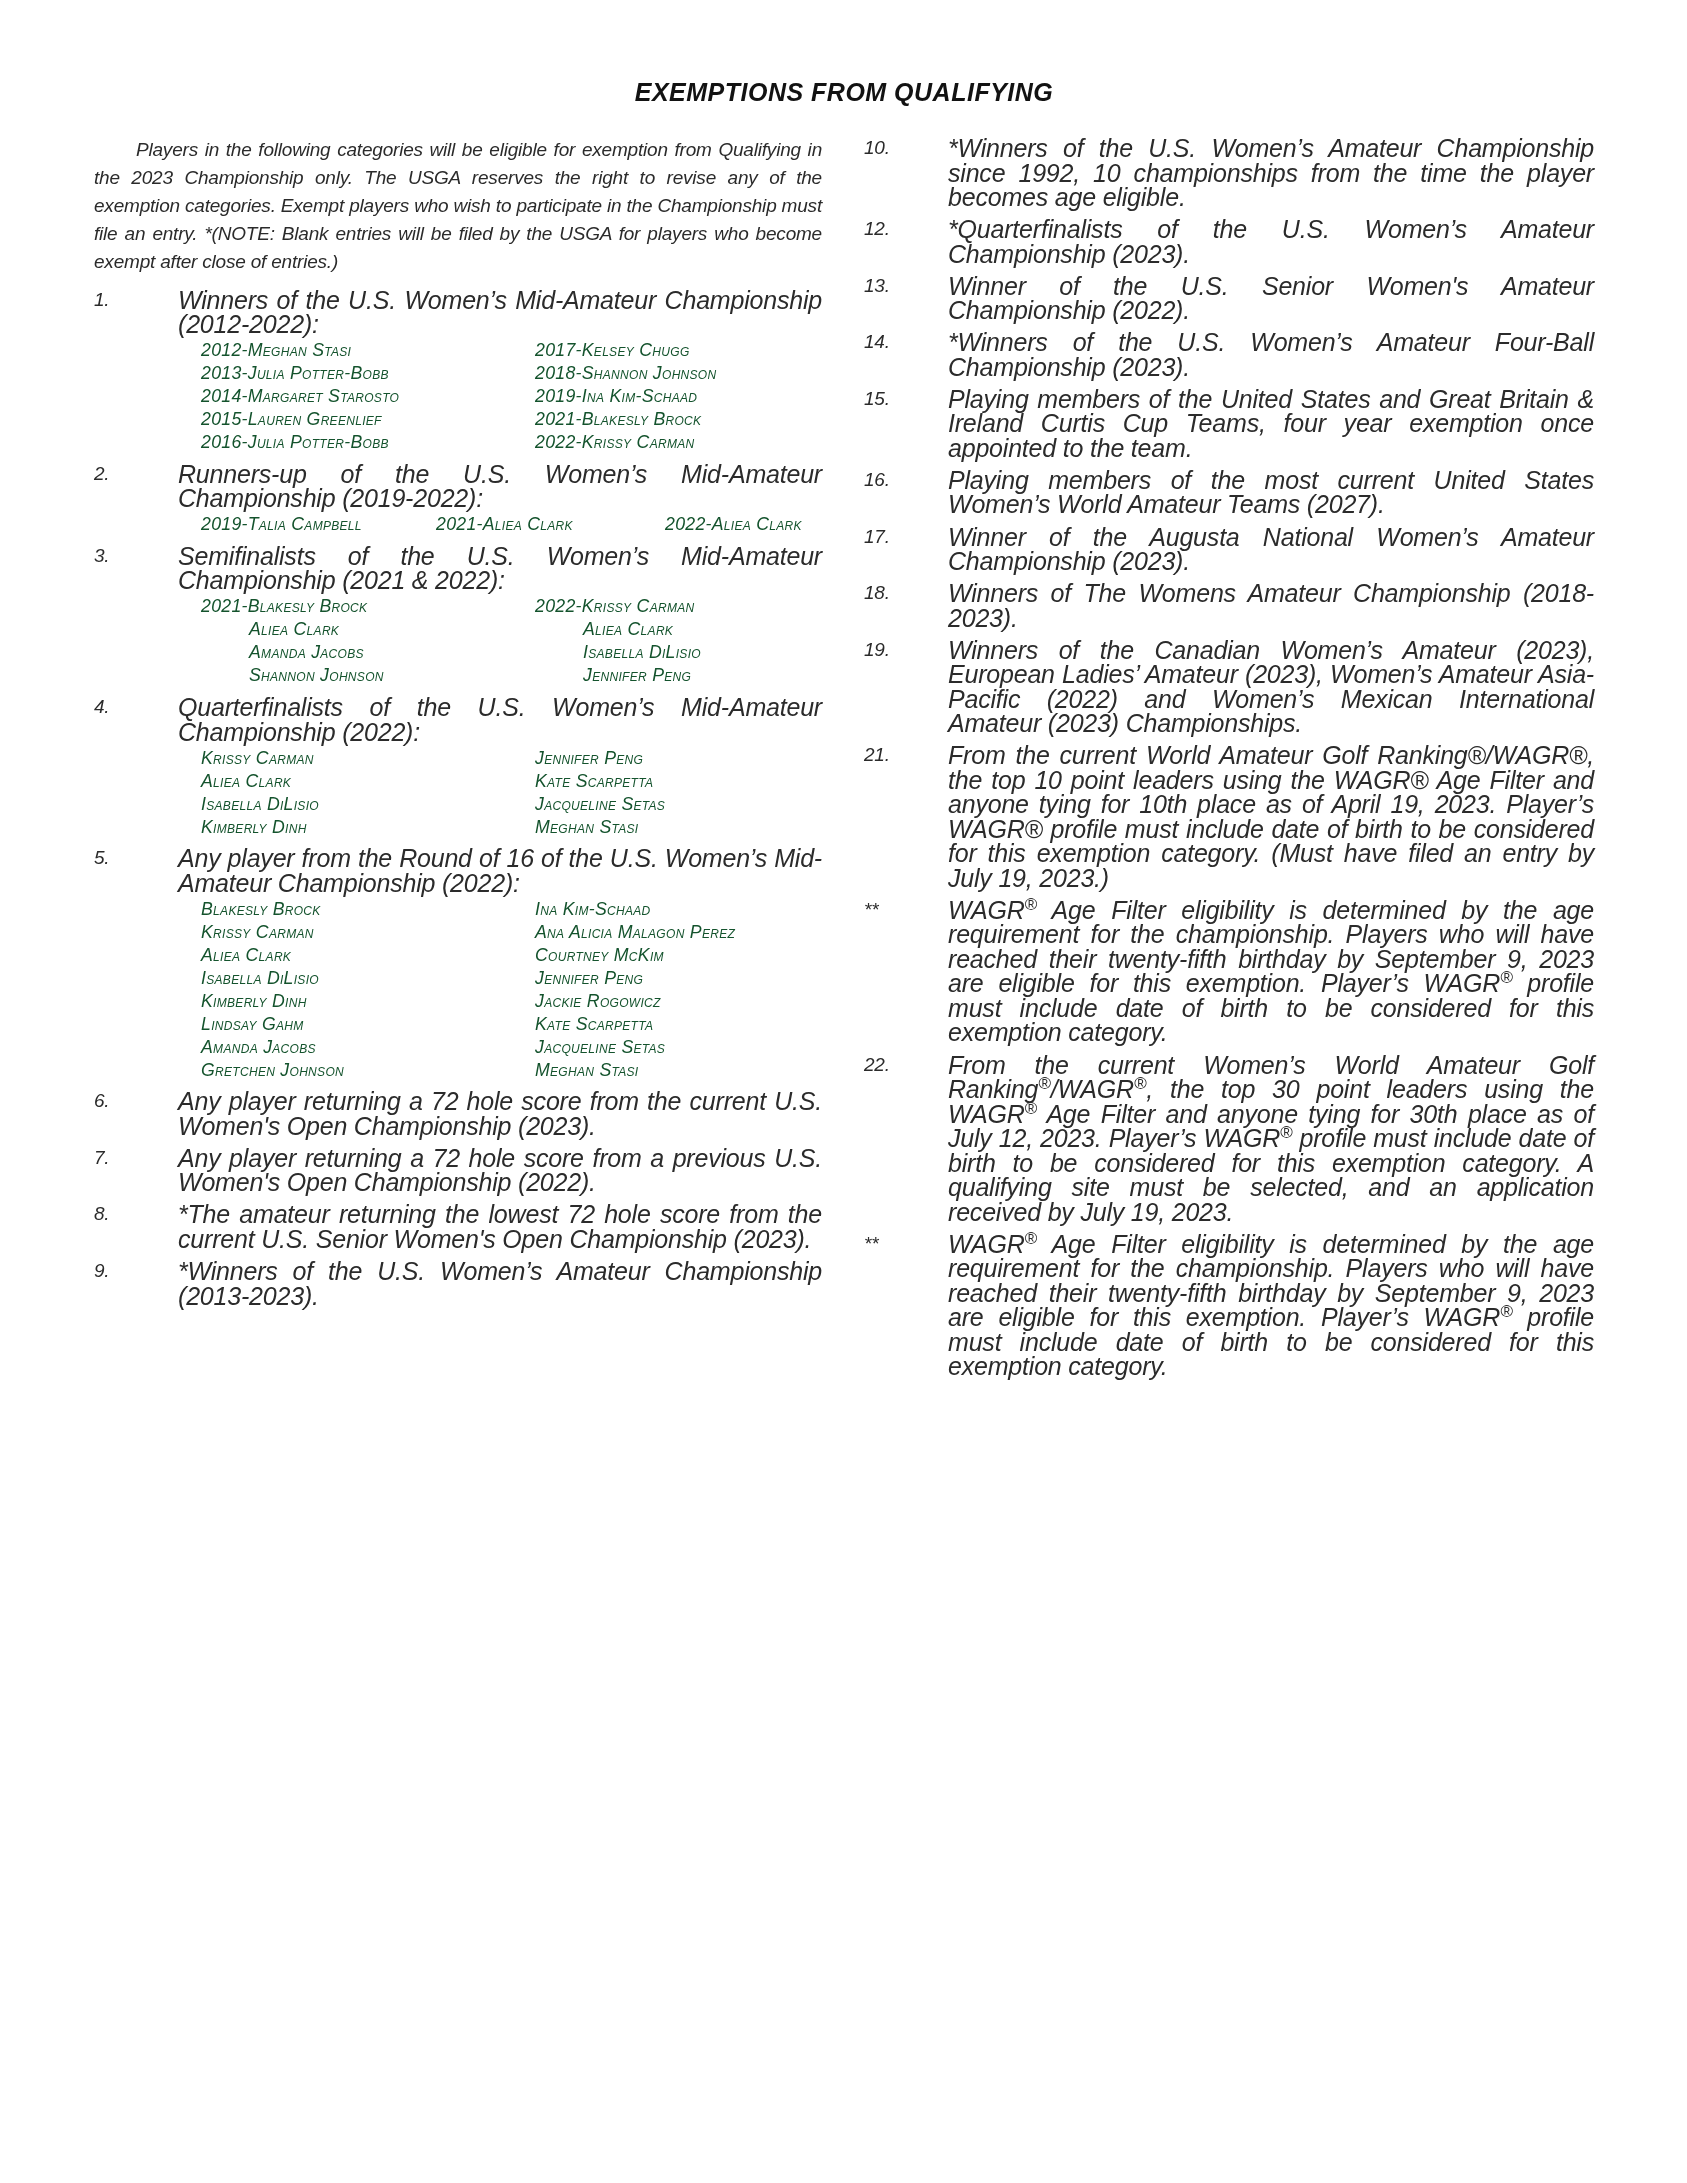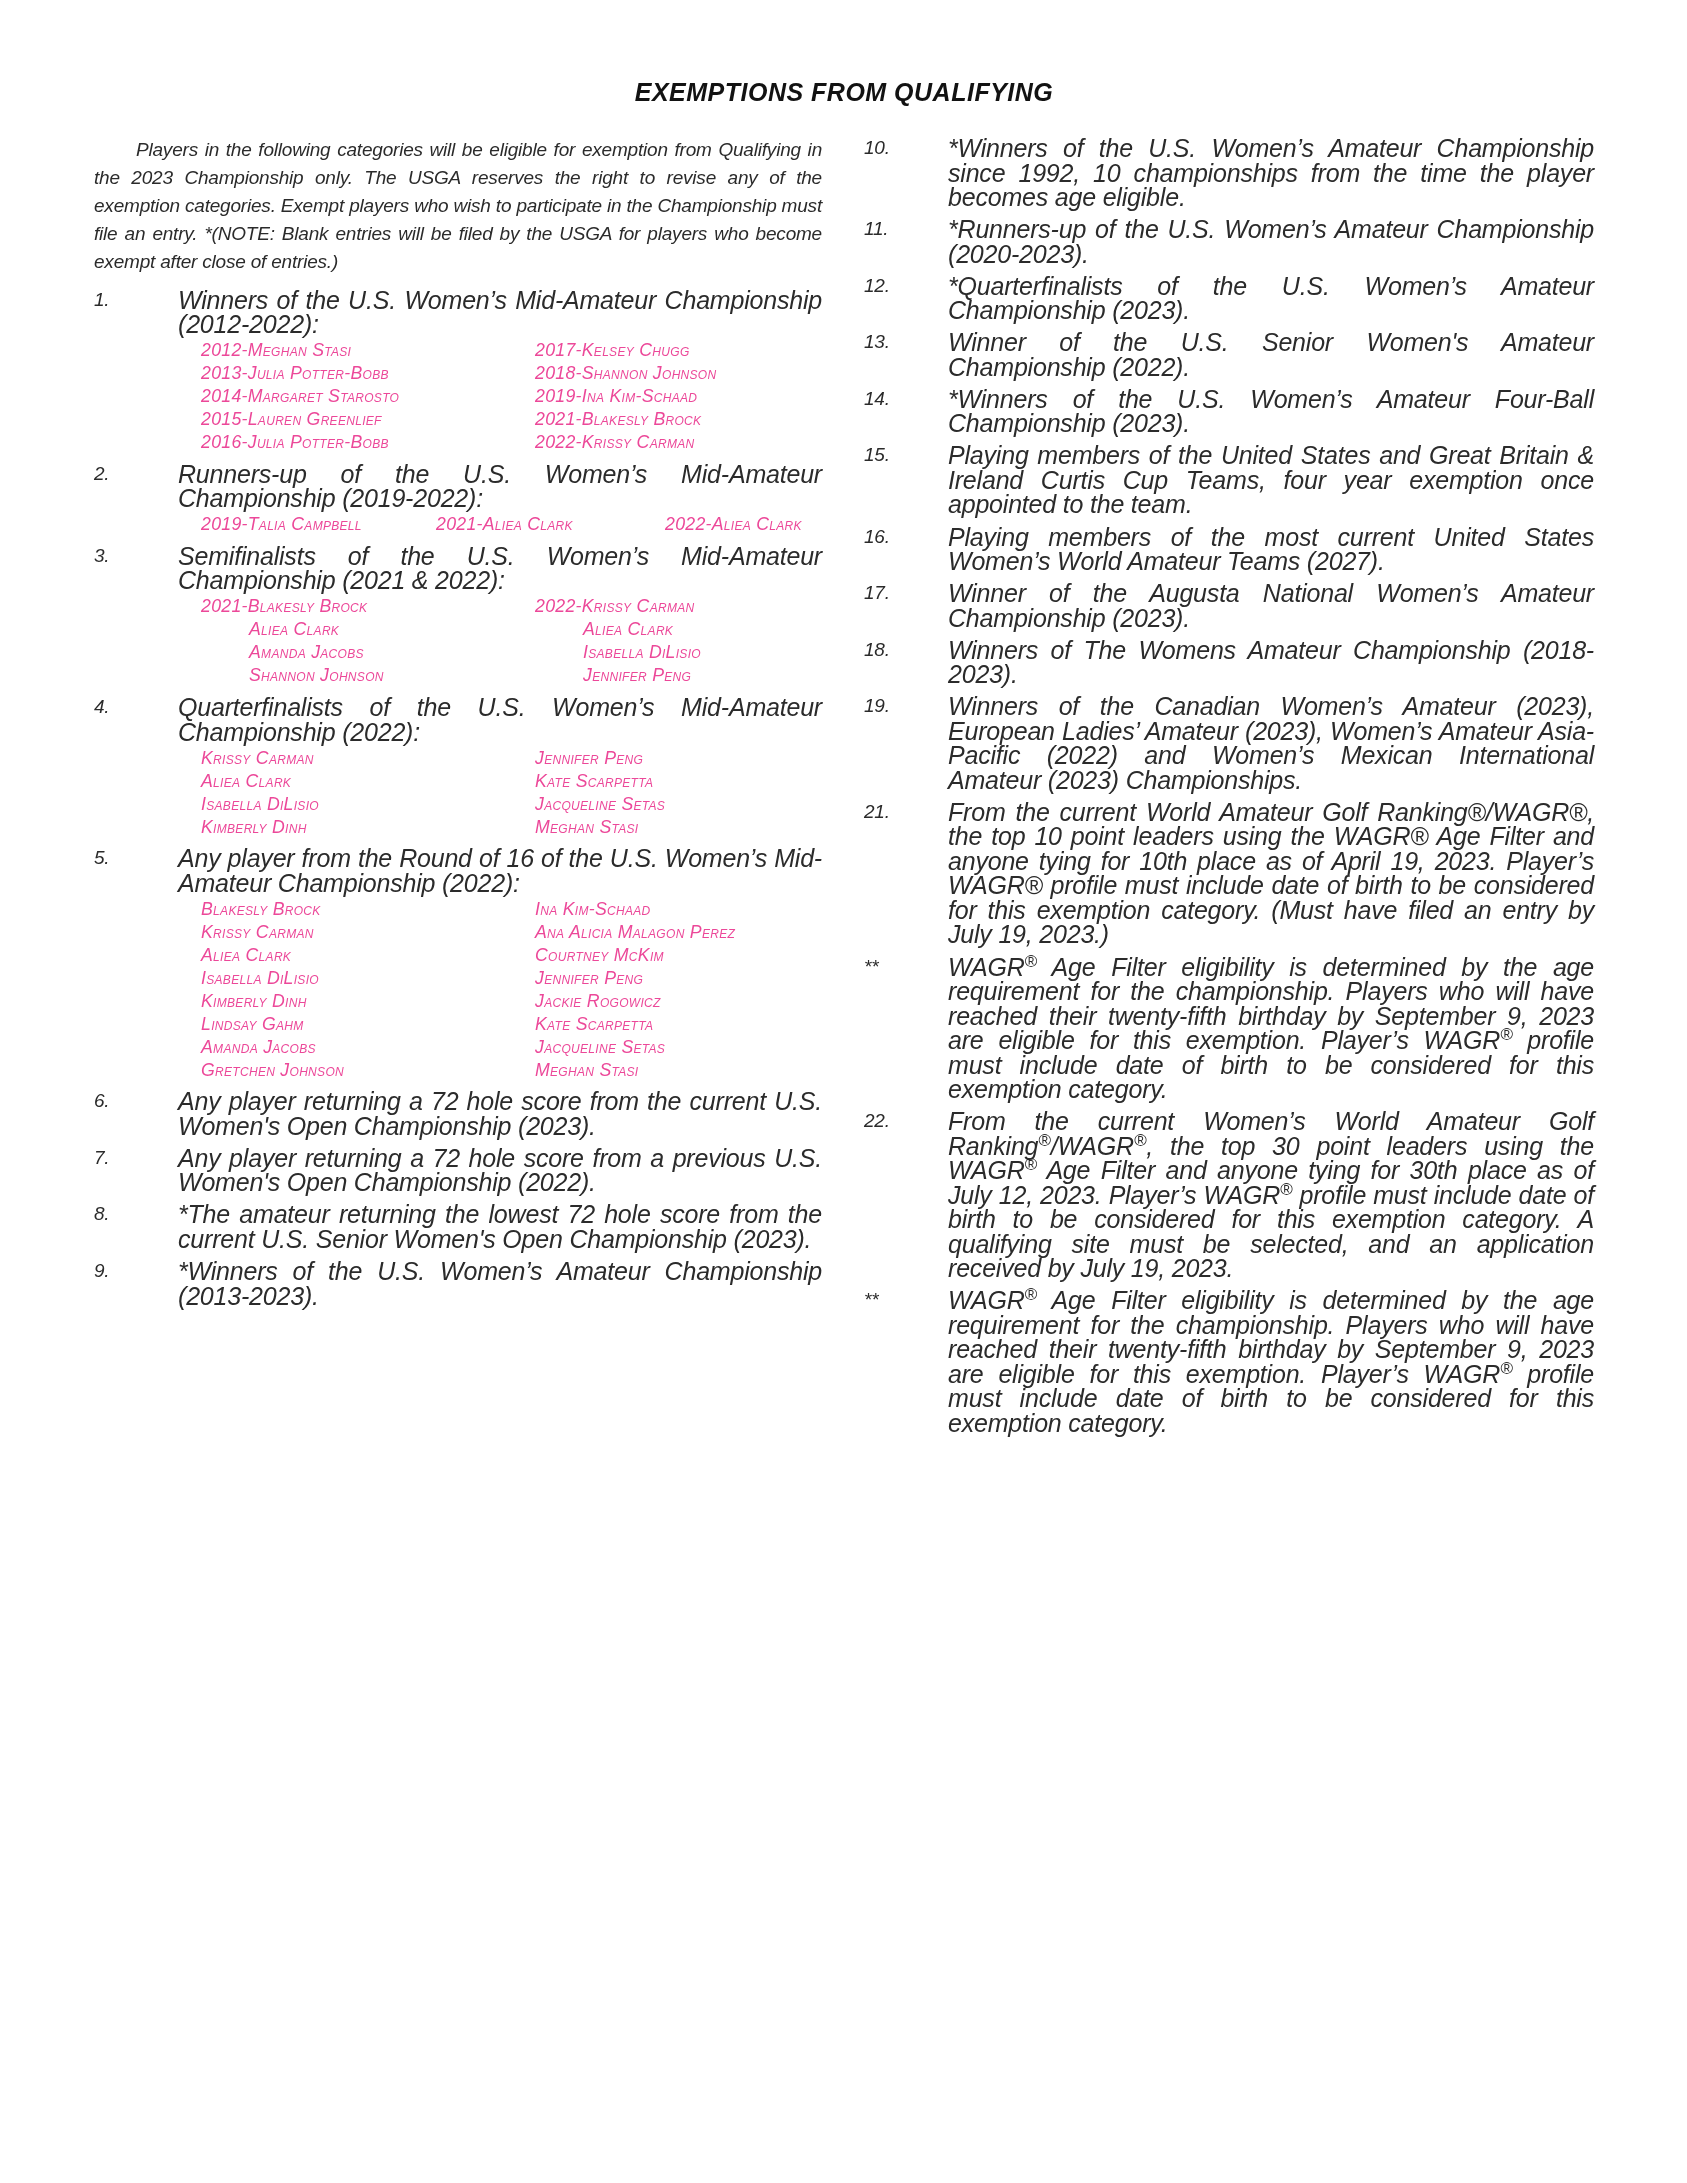--- a/index.html
+++ b/index.html
@@ -10,21 +10,21 @@
   .col{box-sizing:border-box;}
   .col.left{width:728px;margin-right:42px;}
   .col.right{width:730px;}
   .intro{font-size:19px;line-height:28px;text-align:justify;text-indent:42px;letter-spacing:-0.2px;margin:0 0 11.8px 0;}
   .item{display:flex;margin-bottom:7.6px;gap:40px;}
   .num{flex:none;width:44px;font-size:19px;line-height:24.5px;letter-spacing:-0.2px;}
   .ibody{flex:1;min-width:0;}
   .itext{font-size:25px;line-height:24.5px;text-align:justify;letter-spacing:-0.2px;}
   .names-grid{display:grid;grid-template-columns:334px auto;padding-left:23px;margin-top:2.5px;}
   .names-row{display:grid;grid-template-columns:235px 229px auto;padding-left:23px;margin-top:2.5px;}
-  .nm{font-variant:small-caps;font-size:17.7px;line-height:23px;letter-spacing:0.3px;color:#ec4899;white-space:nowrap;}
+  .nm{font-variant:small-caps;font-size:17.7px;line-height:23px;letter-spacing:0.3px;color:#14532d;white-space:nowrap;}
   .nm.ind{padding-left:48px;}
   sup.reg{font-size:68%;line-height:0;}
 </style>
 </head>
 <body>
 
 <div class="page">
   <h1 class="title">EXEMPTIONS FROM QUALIFYING</h1>
   <div class="columns">
     <div class="col left">
@@ -159,26 +159,20 @@
     </div>
     <div class="col right">
       <div>
           <div class="item">
             <div class="num">10.</div>
             <div class="ibody">
               <div class="itext">*Winners of the U.S. Women’s Amateur Championship since 1992, 10 championships from the time the player becomes age eligible.</div>
             </div>
           </div>
           <div class="item">
-            <div class="num">11.</div>
-            <div class="ibody">
-              <div class="itext">*Runners-up of the U.S. Women’s Amateur Championship (2020-2023).</div>
-            </div>
-          </div>
-          <div class="item">
             <div class="num">12.</div>
             <div class="ibody">
               <div class="itext">*Quarterfinalists of the U.S. Women’s Amateur Championship (2023).</div>
             </div>
           </div>
           <div class="item">
             <div class="num">13.</div>
             <div class="ibody">
               <div class="itext">Winner of the U.S. Senior Women's Amateur Championship (2022).</div>
             </div>

